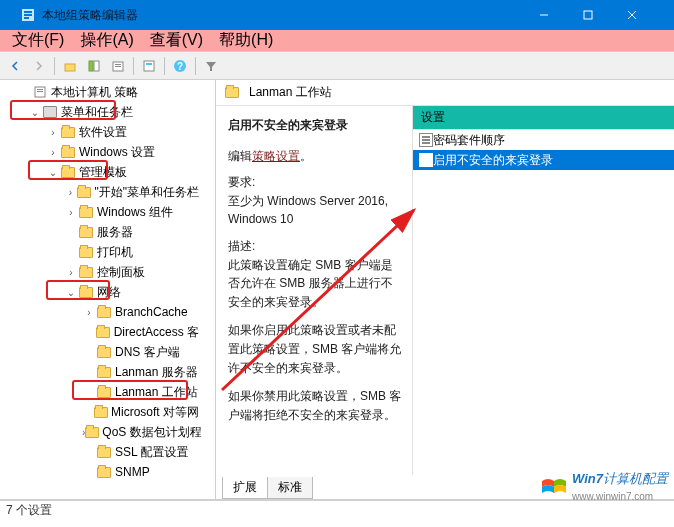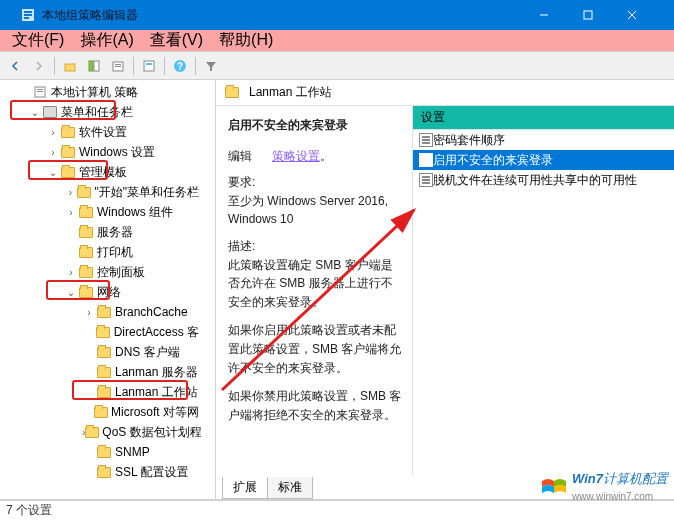--- a/index.html
+++ b/index.html
@@ -30,21 +30,21 @@
 .folder::before { content:""; position:absolute; top:-3px; left:0; width:6px; height:3px; background:#ffd86b; border:1px solid #d4a838; border-bottom:none; border-radius:1px 1px 0 0; }
 .pc { width:14px; height:12px; background:#ddd; border:1px solid #888; border-radius:1px; }
 .box { border: 2px solid #e02020; border-radius: 3px; position: absolute; pointer-events: none; }
 
 .right { flex: 1; display: flex; flex-direction: column; position: relative; }
 .addrbar { height: 26px; border-bottom: 1px solid #e0e0e0; display: flex; align-items: center; padding: 0 8px; gap: 6px; }
 .content { flex: 1; display: flex; overflow: hidden; }
 .desc { width: 196px; padding: 10px 8px 8px 12px; color: #202020; line-height: 1.55; font-size: 12px; overflow: hidden; }
 .desc h3 { font-size: 12px; font-weight: bold; margin-bottom: 12px; }
 .desc .lbl { margin-top: 8px; }
-.desc a { color: #8b5cf6; text-decoration: underline; margin-left: 20px; }
+.desc a { color: #7f1d1d; text-decoration: underline; }
 .list { flex: 1; border-left: 1px solid #e0e0e0; overflow: hidden; }
 .list .hdr { height: 24px; border-bottom: 1px solid #e0e0e0; display: flex; align-items: center; padding: 0 8px; font-size: 12px; background: #14b8a6; }
 .list .row { height: 20px; display: flex; align-items: center; padding: 0 6px; white-space: nowrap; cursor: default; }
 .list .row.sel { background: #0078d7; color: #fff; }
 .list .row .ric { width: 14px; height: 14px; border: 1px solid #888; background: #fff; flex-shrink: 0; position: relative; }
 .list .row .ric::after { content:""; position:absolute; left:2px; top:2px; right:2px; height:2px; background:#888; box-shadow: 0 3px 0 #888, 0 6px 0 #888; }
 .list .row.sel .ric { border-color: #fff; }
 .list .row.sel .ric::after { background:#fff; box-shadow: 0 3px 0 #fff, 0 6px 0 #fff; }
 
 .tabs { height: 24px; display: flex; align-items: flex-end; padding: 0 6px; gap: 0; border-top: 1px solid #fff; }
@@ -280,28 +280,28 @@
         <span class="ficon">
           <span class="folder"></span>
         </span>
         <span>QoS 数据包计划程</span>
       </div>
     <div class="node" style="padding-left:66px">
         <span class="chev"></span>
         <span class="ficon">
           <span class="folder"></span>
         </span>
+        <span>SSL 配置设置</span>
+      </div>
+    <div class="node" style="padding-left:66px">
+        <span class="chev"></span>
+        <span class="ficon">
+          <span class="folder"></span>
+        </span>
         <span>SNMP</span>
-      </div>
-    <div class="node" style="padding-left:66px">
-        <span class="chev"></span>
-        <span class="ficon">
-          <span class="folder"></span>
-        </span>
-        <span>SSL 配置设置</span>
       </div>
 
     <div class="box" style="left:10px; top:20px; width:106px; height:20px;"></div>
     <div class="box" style="left:28px; top:80px; width:80px; height:20px;"></div>
     <div class="box" style="left:46px; top:200px; width:64px; height:20px;"></div>
     <div class="box" style="left:72px; top:300px; width:116px; height:20px;"></div>
   </div>
 
   <div class="right">
     <div class="addrbar">
@@ -324,24 +324,20 @@
       <div class="list">
         <div class="hdr">设置</div>
         <div class="row">
             <span class="ric"></span>
             <span>密码套件顺序</span>
           </div>
         <div class="row sel">
             <span class="ric"></span>
             <span>启用不安全的来宾登录</span>
           </div>
-        <div class="row">
-            <span class="ric"></span>
-            <span>脱机文件在连续可用性共享中的可用性</span>
-          </div>
       </div>
     </div>
     <div class="tabs">
       <div class="tab active">扩展</div>
       <div class="tab">标准</div>
     </div>
 
     <svg class="arrow-svg" style="left:0; top:0;" width="458" height="400">
       <defs>
           <marker id="ah" markerWidth="10" markerHeight="10" refX="8" refY="3" orient="auto">

